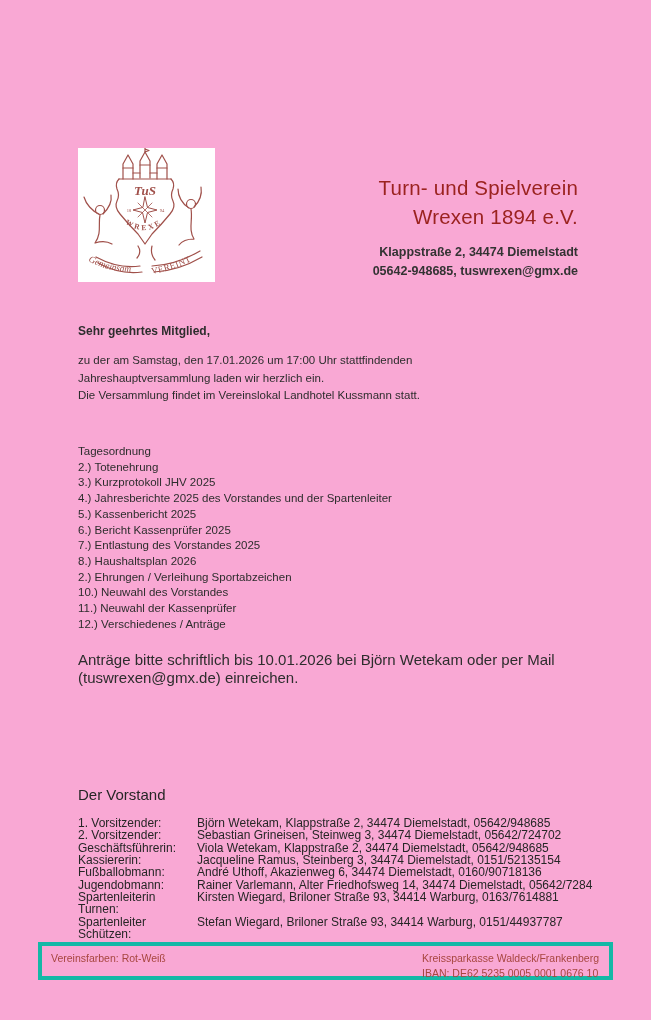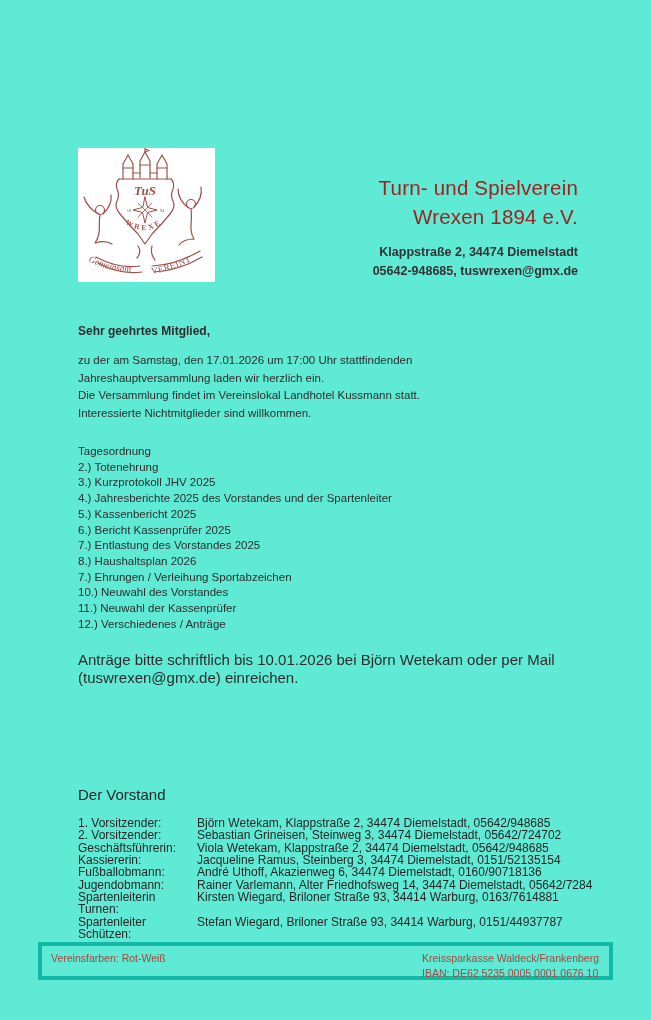--- a/index.html
+++ b/index.html
@@ -1,18 +1,18 @@
 <!DOCTYPE html>
 <html><head>
 <meta charset="utf-8">
 <style>
   html,body{margin:0;padding:0;background:#f7f7f8;}
   .page{
     position:relative;width:651px;height:1020px;overflow:hidden;
-    background:#5eead4;color:#2d2d2d;
+    background:#f9a8d4;color:#2d2d2d;
     font-family:"Liberation Sans","DejaVu Sans",sans-serif;
   }
   .logo-box{position:absolute;left:78px;top:148px;width:137px;height:134px;background:#ffffff;}
   .logo-box svg{display:block;}
   .header-text{position:absolute;top:173px;right:73px;text-align:right;}
   .title{font-size:20.5px;line-height:29px;color:#9b2320;letter-spacing:.2px;}
   .address{margin-top:12px;font-size:12.5px;line-height:19px;font-weight:700;color:#333;}
   .greeting{position:absolute;left:78px;top:324px;font-size:12px;font-weight:700;}
   .intro{position:absolute;left:78px;top:352px;font-size:11.5px;line-height:17.6px;}
   .agenda{position:absolute;left:78px;top:444px;font-size:11.5px;line-height:15.7px;}
@@ -98,33 +98,32 @@
       <div>05642-948685, tuswrexen@gmx.de</div>
     </div>
   </div>
 
   <div class="greeting">Sehr geehrtes Mitglied,</div>
 
   <div class="intro">
     <div>zu der am Samstag, den 17.01.2026 um 17:00 Uhr stattfindenden</div>
     <div>Jahreshauptversammlung laden wir herzlich ein.</div>
     <div>Die Versammlung findet im Vereinslokal Landhotel Kussmann statt.</div>
-    <div>Interessierte Nichtmitglieder sind willkommen.</div>
   </div>
 
   <div class="agenda">
     <div class="agenda-heading">Tagesordnung</div>
     <div class="agenda-item">2.) Totenehrung</div>
     <div class="agenda-item">3.) Kurzprotokoll JHV 2025</div>
     <div class="agenda-item">4.) Jahresberichte 2025 des Vorstandes und der Spartenleiter</div>
     <div class="agenda-item">5.) Kassenbericht 2025</div>
     <div class="agenda-item">6.) Bericht Kassenprüfer 2025</div>
     <div class="agenda-item">7.) Entlastung des Vorstandes 2025</div>
     <div class="agenda-item">8.) Haushaltsplan 2026</div>
-    <div class="agenda-item">7.) Ehrungen / Verleihung Sportabzeichen</div>
+    <div class="agenda-item">2.) Ehrungen / Verleihung Sportabzeichen</div>
     <div class="agenda-item">10.) Neuwahl des Vorstandes</div>
     <div class="agenda-item">11.) Neuwahl der Kassenprüfer</div>
     <div class="agenda-item">12.) Verschiedenes / Anträge</div>
   </div>
 
   <div class="antraege">
     <div>Anträge bitte schriftlich bis 10.01.2026 bei Björn Wetekam oder per Mail</div>
     <div>(tuswrexen@gmx.de) einreichen.</div>
   </div>
 

